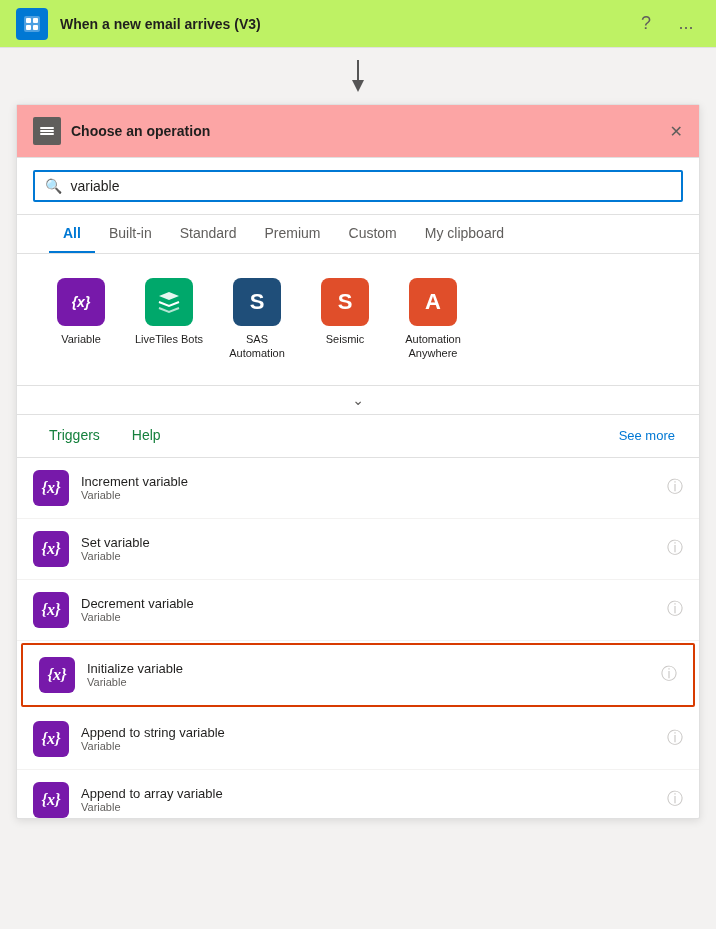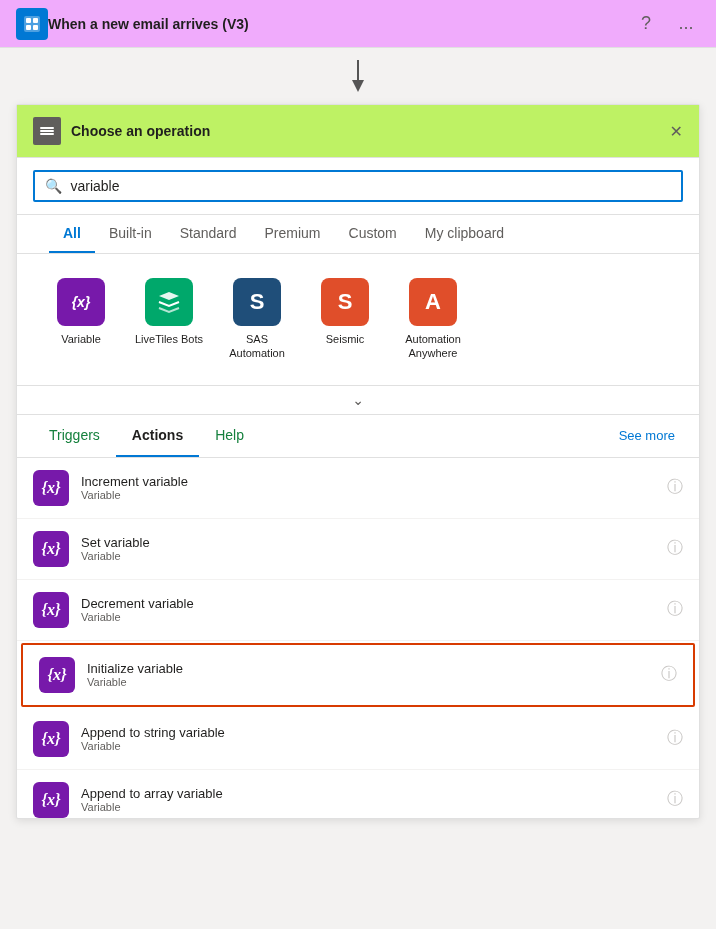--- a/index.html
+++ b/index.html
@@ -9,25 +9,25 @@
       width: 716px;
       min-height: 929px;
       position: relative;
       overflow: hidden;
     }
 
     
     .header-bar {
       display: flex;
       align-items: center;
-      background: #f0abfc;
+      background: #bef264;
       border-bottom: 1px solid #e0e0e0;
       padding: 0 16px;
       height: 48px;
-      gap: 0;
+      gap: 12px;
     }
     .header-icon {
       width: 32px;
       height: 32px;
       background: #0078d4;
       border-radius: 4px;
       display: flex;
       align-items: center;
       justify-content: center;
       flex-shrink: 0;
@@ -72,21 +72,21 @@
       margin: 0 16px;
       border: 1px solid #e0e0e0;
       border-radius: 2px;
       box-shadow: 0 2px 8px rgba(0,0,0,0.1);
     }
 
     .panel-header {
       display: flex;
       align-items: center;
       justify-content: space-between;
-      background: #bef264;
+      background: #fca5a5;
       padding: 12px 16px;
       border-bottom: 1px solid #e0e0e0;
     }
     .panel-header-left {
       display: flex;
       align-items: center;
       gap: 10px;
     }
     .panel-header-icon {
       width: 28px;
@@ -426,21 +426,20 @@
       <span class="service-label">Automation Anywhere</span>
     </div>
   </div>
 
   <div class="chevron-container">
     <span class="chevron-down">⌄</span>
   </div>
 
   <div class="sub-tabs">
     <button class="sub-tab">Triggers</button>
-    <button class="sub-tab active">Actions</button>
     <button class="sub-tab">Help</button>
     <button class="see-more-btn">See more</button>
   </div>
 
   <div class="action-list">
 
     <div class="action-item">
       <div class="action-icon-wrap">
         <span class="var-icon">{x}</span>
       </div>

